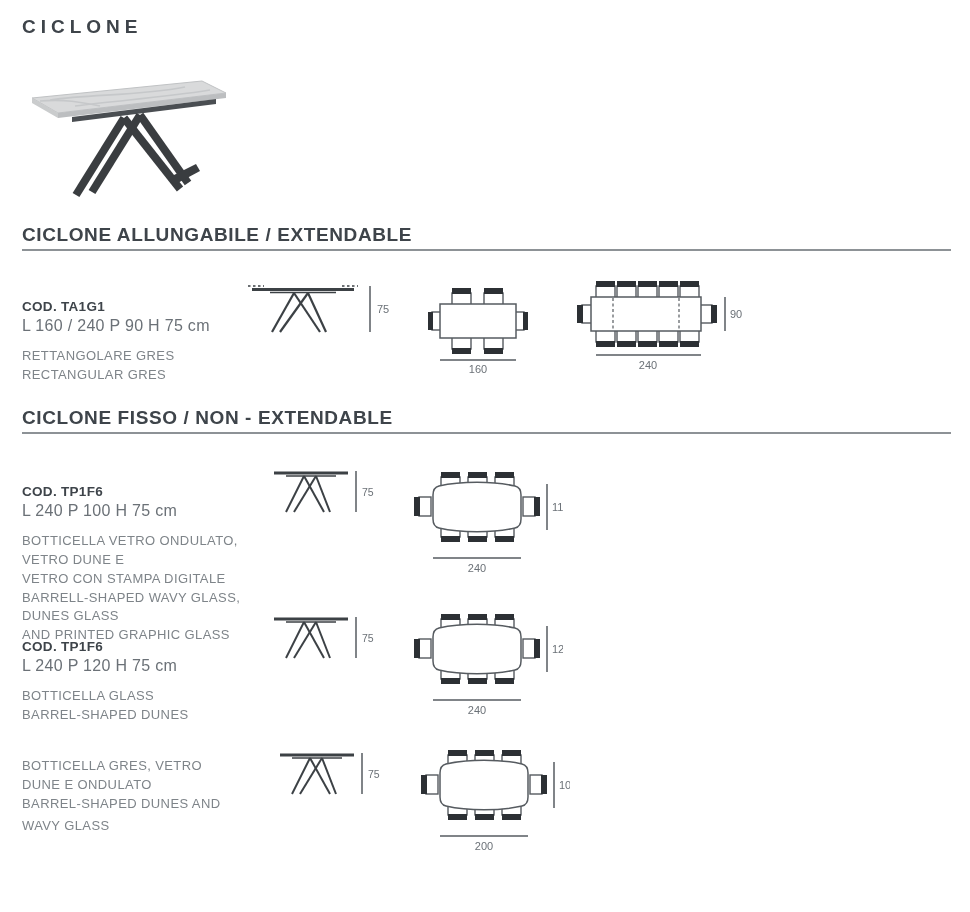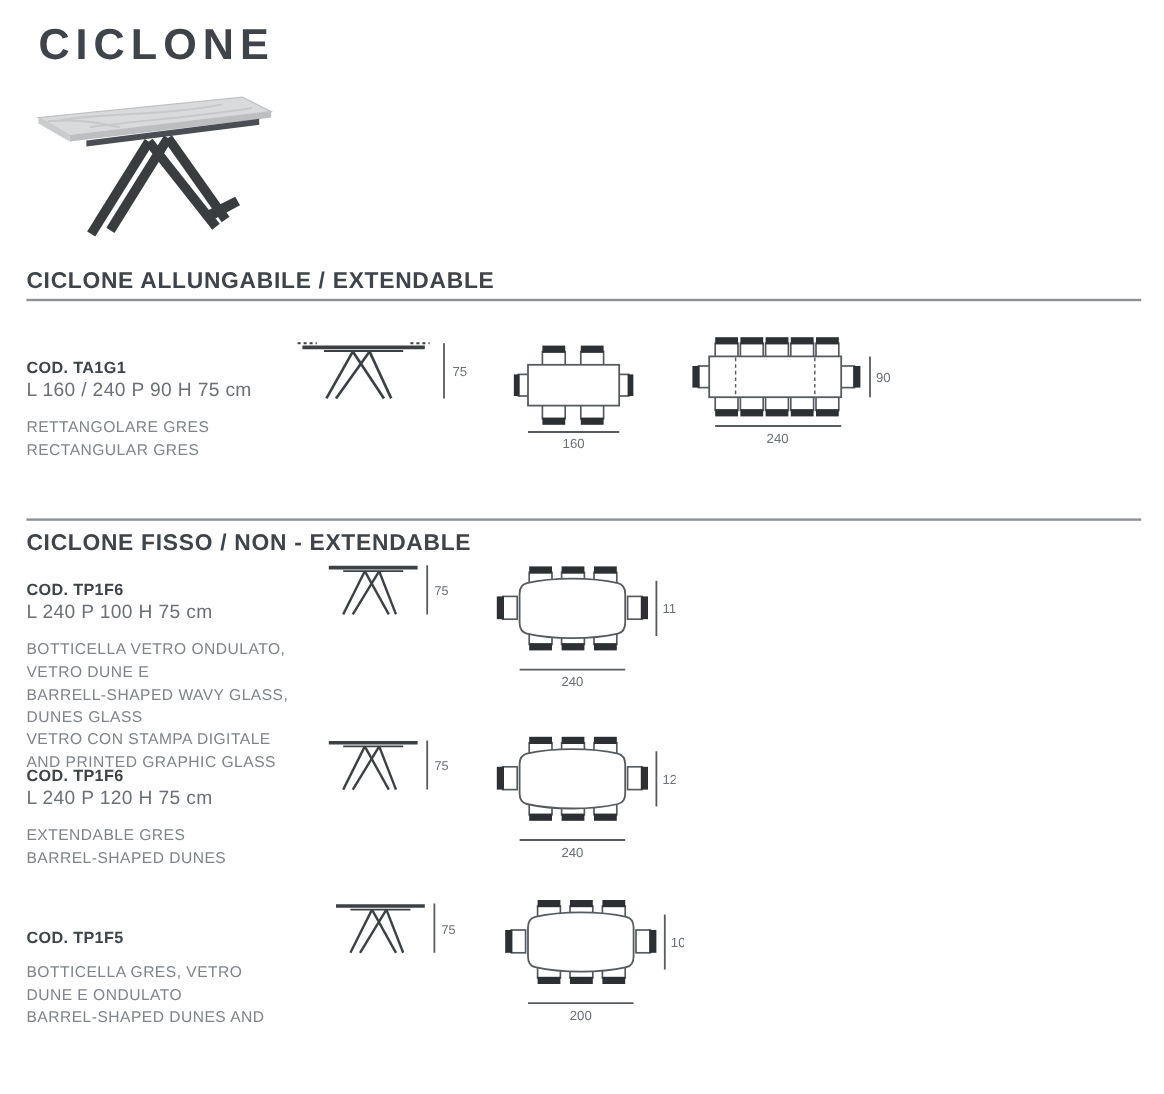--- a/index.html
+++ b/index.html
@@ -8,24 +8,23 @@
     position:relative;
     width:970px; height:912px;
     background:#ffffff;
     font-family:"Liberation Sans", sans-serif;
     overflow:hidden;
   }
   .abs { position:absolute; }
 
   .page-title {
     left:22px; top:16px;
-    font-size:36px; font-weight:700;
+    font-size:19px; font-weight:700;
     letter-spacing:5px;
     color:#3e444a;
-    margin-left:10px;
   }
   .section-heading {
     left:22px;
     font-size:19px; font-weight:700;
     letter-spacing:0.6px;
     color:#3e444a;
   }
   .rule {
     left:22px; width:929px; height:0;
     border-top:2px solid #8d9296;
@@ -191,30 +190,30 @@
     </g>
     <rect x="18" y="18" width="110" height="34" fill="#ffffff" stroke="#565b60" stroke-width="1.5"></rect>
     <line x1="40" y1="19" x2="40" y2="51" stroke="#565b60" stroke-width="1.2" stroke-dasharray="3,2.5"></line>
     <line x1="106" y1="19" x2="106" y2="51" stroke="#565b60" stroke-width="1.2" stroke-dasharray="3,2.5"></line>
     <line x1="152" y1="18" x2="152" y2="52" stroke="#565b60" stroke-width="1.5"></line>
     <text x="157" y="39" font-size="11">90</text>
     <line x1="23" y1="76" x2="128" y2="76" stroke="#565b60" stroke-width="1.5"></line>
     <text x="75" y="90" font-size="11" text-anchor="middle">240</text>
   </svg>
 
-  <div class="abs section-heading" style="top:407px;margin-top:35px;">CICLONE FISSO / NON - EXTENDABLE</div>
+  <div class="abs section-heading" style="top:407px;">CICLONE FISSO / NON - EXTENDABLE</div>
   <div class="abs rule" style="top:432px;"></div>
 
   <div class="abs info" style="top:455px;">
     <div class="code">COD. TP1F6</div>
     <div class="size">L 240 P 100 H 75 cm</div>
     <div class="materials">
       <div>BOTTICELLA VETRO ONDULATO, VETRO DUNE E</div>
+      <div>VETRO CON STAMPA DIGITALE</div>
       <div>BARRELL-SHAPED WAVY GLASS, DUNES GLASS</div>
-      <div>VETRO CON STAMPA DIGITALE</div>
       <div>AND PRINTED GRAPHIC GLASS</div>
     </div>
   </div>
 
   <svg class="abs" style="left:272px; top:468px;" width="105" height="48" viewBox="0 0 105 48">
     <g stroke="#3c4145" fill="none">
       <line x1="2" y1="5" x2="76" y2="5" stroke-width="3"></line>
       <line x1="14" y1="8" x2="64" y2="8" stroke-width="1.5"></line>
       <g stroke-width="2">
         <line x1="32" y1="8" x2="14" y2="44"></line>
@@ -268,21 +267,21 @@
     <line x1="134" y1="14" x2="134" y2="60" stroke="#565b60" stroke-width="1.5"></line>
     <text x="139" y="41" font-size="11">110</text>
     <line x1="20" y1="88" x2="108" y2="88" stroke="#565b60" stroke-width="1.5"></line>
     <text x="64" y="102" font-size="11" text-anchor="middle">240</text>
   </svg>
 
   <div class="abs info" style="top:610px;">
     <div class="code">COD. TP1F6</div>
     <div class="size">L 240 P 120 H 75 cm</div>
     <div class="materials">
-      <div>EXTENDABLE GRES</div>
+      <div>BOTTICELLA GLASS</div>
       <div>BARREL-SHAPED DUNES</div>
     </div>
   </div>
 
   <svg class="abs" style="left:272px; top:614px;" width="105" height="48" viewBox="0 0 105 48">
     <g stroke="#3c4145" fill="none">
       <line x1="2" y1="5" x2="76" y2="5" stroke-width="3"></line>
       <line x1="14" y1="8" x2="64" y2="8" stroke-width="1.5"></line>
       <g stroke-width="2">
         <line x1="32" y1="8" x2="14" y2="44"></line>
@@ -333,25 +332,25 @@
         <rect x="121" y="27" width="6" height="19" fill="#2c3034"></rect>
     </g>
     <path d="M26,16 C48,11 80,11 102,16 Q108,17.5 108,25 L108,49 Q108,56.5 102,58 C80,63 48,63 26,58 Q20,56.5 20,49 L20,25 Q20,17.5 26,16 Z" fill="#ffffff" stroke="#565b60" stroke-width="1.5"></path>
     <line x1="134" y1="14" x2="134" y2="60" stroke="#565b60" stroke-width="1.5"></line>
     <text x="139" y="41" font-size="11">120</text>
     <line x1="20" y1="88" x2="108" y2="88" stroke="#565b60" stroke-width="1.5"></line>
     <text x="64" y="102" font-size="11" text-anchor="middle">240</text>
   </svg>
 
   <div class="abs info" style="top:745px;">
-    <div class="code">COD. TP1F5</div>
     <div class="materials">
       <div>BOTTICELLA GRES, VETRO</div>
       <div>DUNE E ONDULATO</div>
       <div>BARREL-SHAPED DUNES AND</div>
+      <div style="margin-top:3px;">WAVY GLASS</div>
     </div>
   </div>
 
   <svg class="abs" style="left:278px; top:750px;" width="105" height="48" viewBox="0 0 105 48">
     <g stroke="#3c4145" fill="none">
       <line x1="2" y1="5" x2="76" y2="5" stroke-width="3"></line>
       <line x1="14" y1="8" x2="64" y2="8" stroke-width="1.5"></line>
       <g stroke-width="2">
         <line x1="32" y1="8" x2="14" y2="44"></line>
         <line x1="32" y1="8" x2="52" y2="44"></line>

